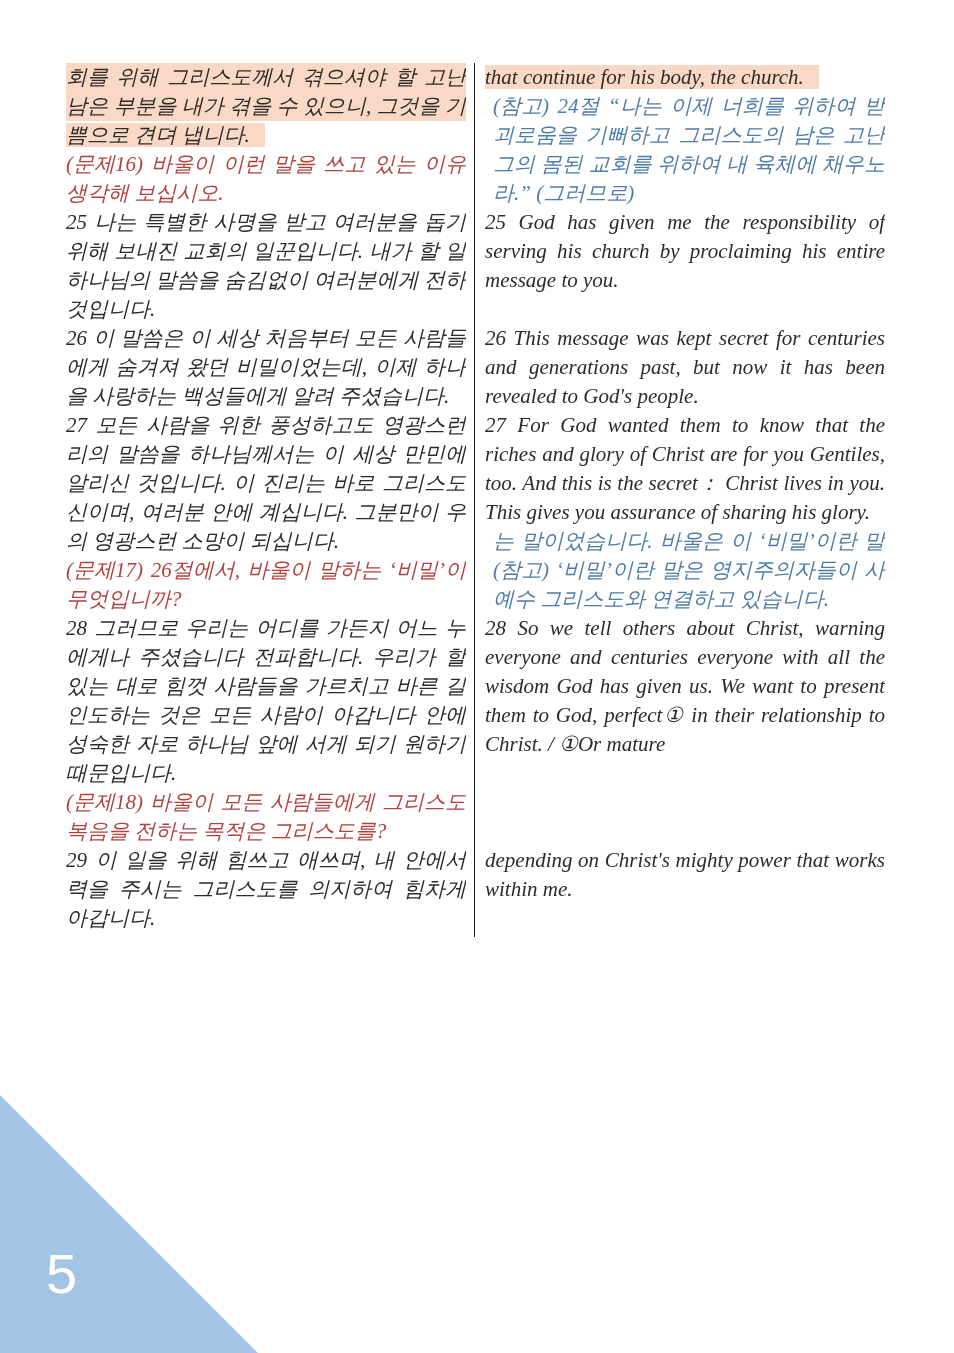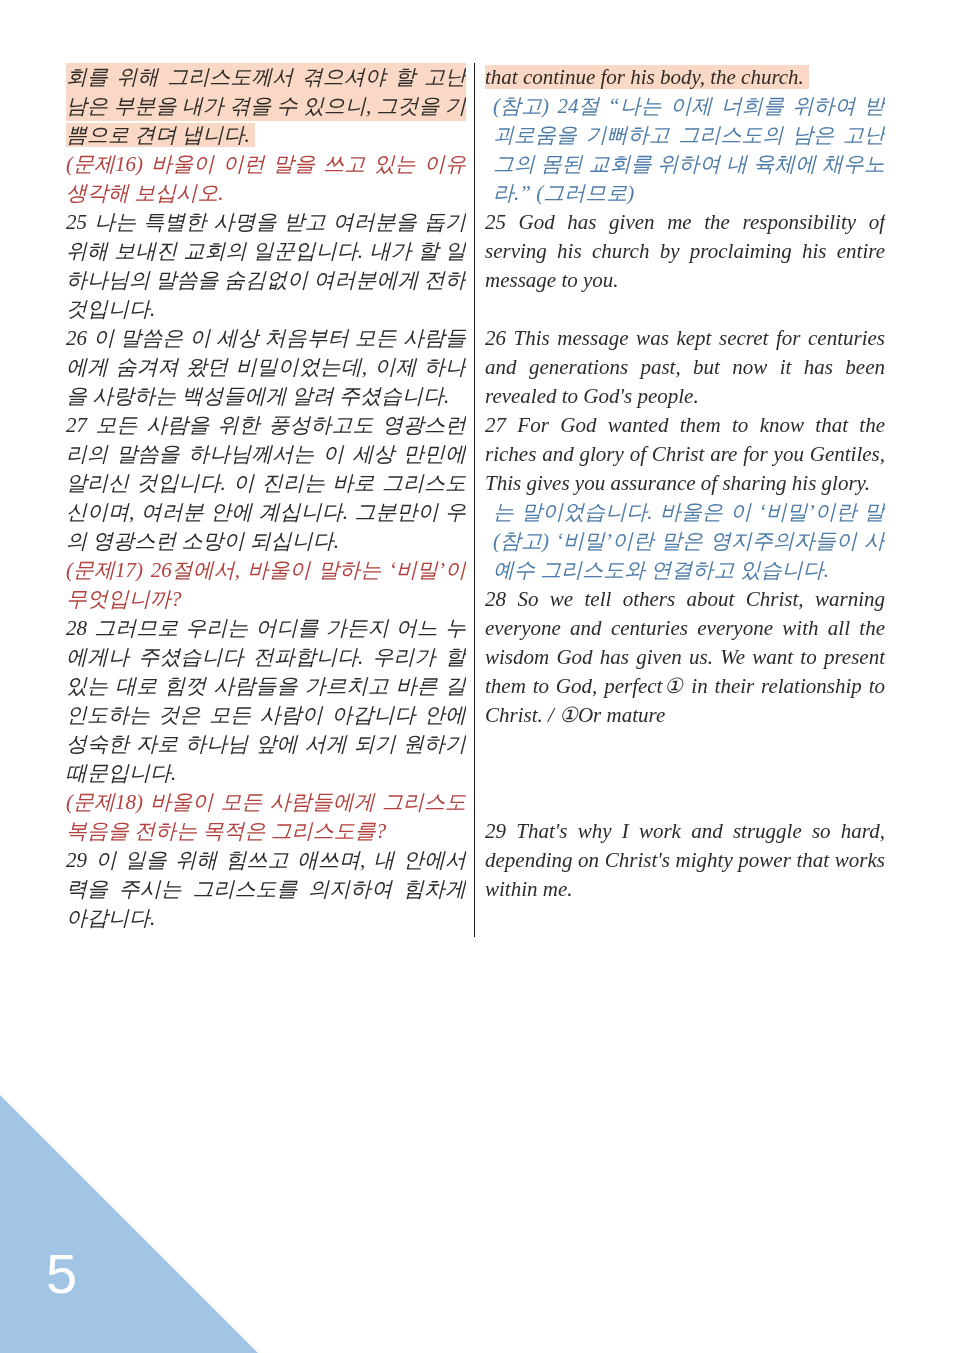--- a/index.html
+++ b/index.html
@@ -32,21 +32,21 @@
   .line{
     height:29px;line-height:29px;font-size:21px;color:var(--body);
     overflow:hidden;white-space:nowrap;text-align:left;font-style:italic;
   }
   .line.j{
     white-space:normal;text-align:justify;text-align-last:justify;
   }
   .line.red{color:var(--red);}
   .line.blue{color:var(--blue);margin-left:8px;}
   .line.hl-full{background:var(--highlight);}
-  .hl-text{background:var(--highlight);padding-right:5px;}
+  .hl-text{background:var(--highlight);padding-right:15px;}
   .corner-triangle{
     position:absolute;left:0;bottom:0;width:258px;height:258px;
     background:var(--triangle);
     clip-path:polygon(0 0,100% 100%,0 100%);
   }
   .page-number{
     position:absolute;left:46px;top:1246px;
     font-family:"Liberation Sans","DejaVu Sans",sans-serif;
     font-weight:300;font-size:56px;line-height:1;color:var(--pagenum);
   }
@@ -98,33 +98,33 @@
       <div class="line blue"><span>라.” (그러므로)</span></div>
       <div class="line j"><span>25 God has given me the responsibility of</span></div>
       <div class="line j"><span>serving his church by proclaiming his entire</span></div>
       <div class="line"><span>message to you.</span></div>
       <div class="line"><span>&nbsp;</span></div>
       <div class="line j"><span>26 This message was kept secret for centuries</span></div>
       <div class="line j"><span>and generations past, but now it has been</span></div>
       <div class="line"><span>revealed to God's people.</span></div>
       <div class="line j"><span>27 For God wanted them to know that the</span></div>
       <div class="line j"><span>riches and glory of Christ are for you Gentiles,</span></div>
+      <div class="line j"><span>too. And this is the secret： Christ lives in you.</span></div>
       <div class="line"><span>This gives you assurance of sharing his glory.</span></div>
       <div class="line j blue"><span>는 말이었습니다. 바울은 이 ‘비밀’이란 말을</span></div>
       <div class="line j blue"><span>(참고) ‘비밀’이란 말은 영지주의자들이 사용하</span></div>
       <div class="line blue"><span>예수 그리스도와 연결하고 있습니다.</span></div>
       <div class="line j"><span>28 So we tell others about Christ, warning</span></div>
       <div class="line j"><span>everyone and centuries everyone with all the</span></div>
       <div class="line j"><span>wisdom God has given us. We want to present</span></div>
       <div class="line j"><span>them to God, perfect① in their relationship to</span></div>
       <div class="line"><span>Christ. / ①Or mature</span></div>
       <div class="line"><span>&nbsp;</span></div>
       <div class="line"><span>&nbsp;</span></div>
       <div class="line"><span>&nbsp;</span></div>
-      <div class="line j"><span>29 That's why I work and struggle so hard,</span></div>
       <div class="line j"><span>depending on Christ's mighty power that works</span></div>
       <div class="line"><span>within me.</span></div>
     </div>
 
   <div class="corner-triangle"></div>
 
   <div class="page-number">5</div>
 </div>
 
 </body></html>

